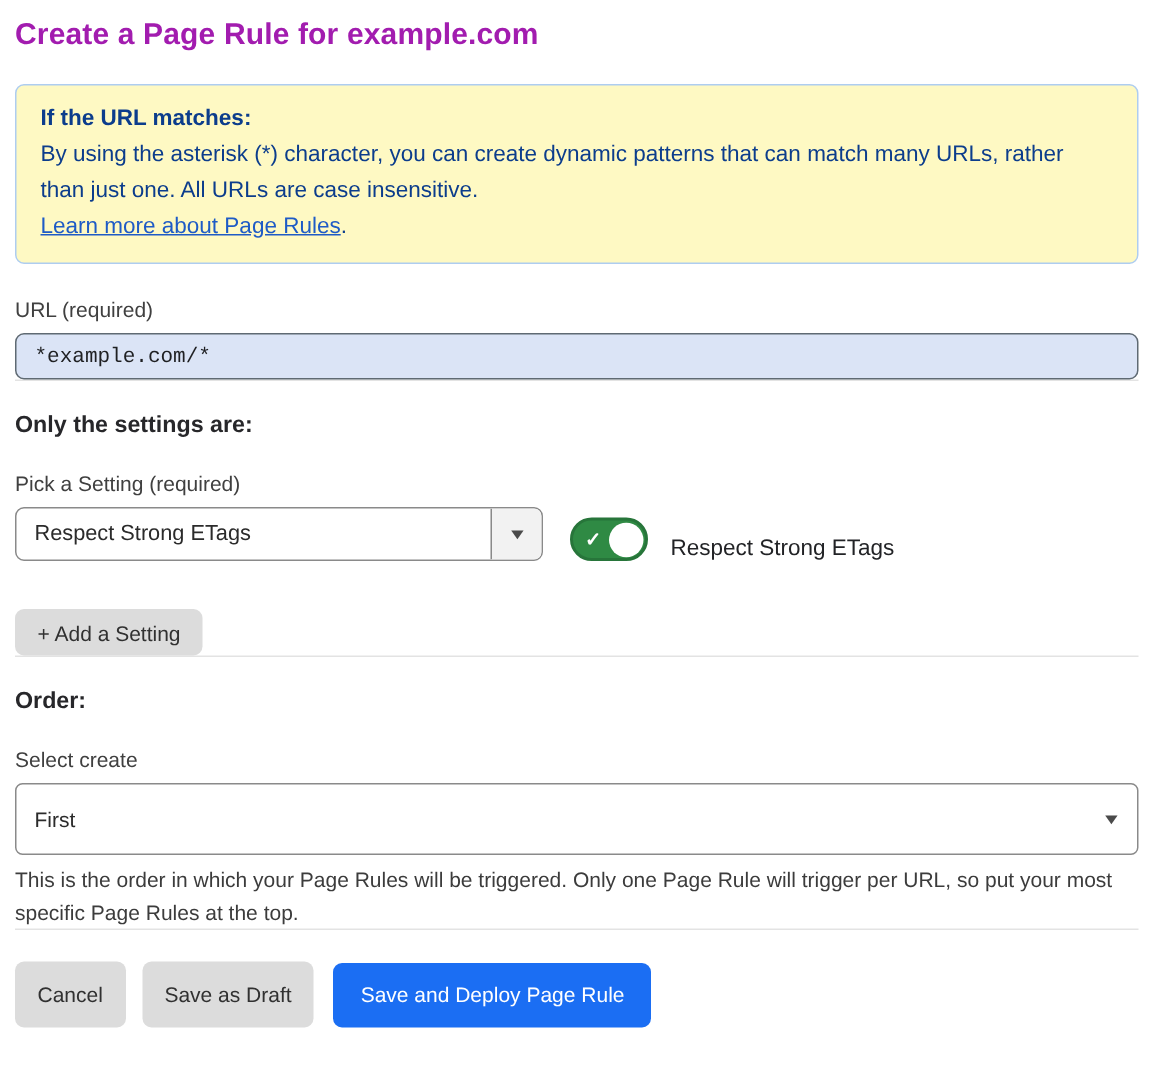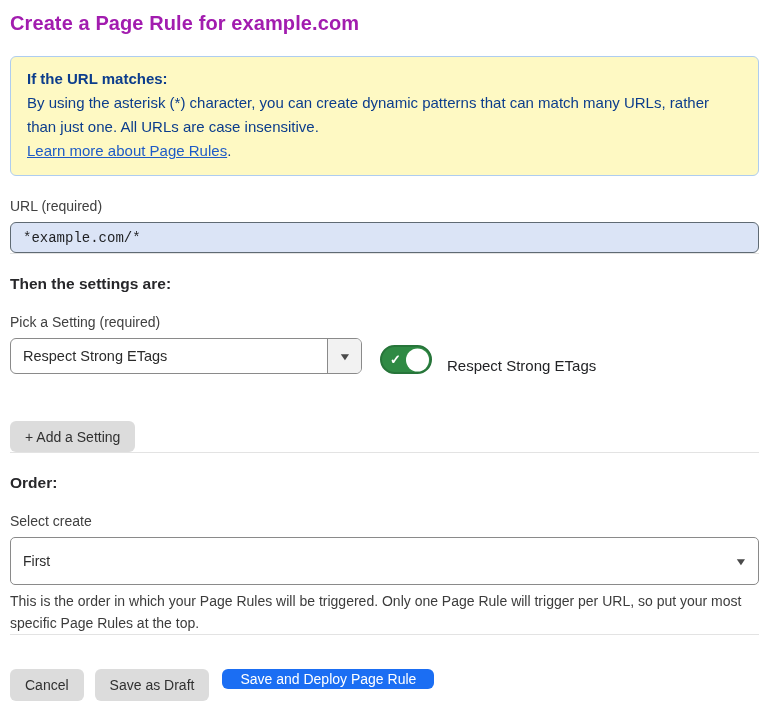--- a/index.html
+++ b/index.html
@@ -151,21 +151,21 @@
     background: #dcdcdc;
     border: none;
     border-radius: 6px;
     font-family: "Liberation Sans", sans-serif;
     font-size: 14px;
     color: #313131;
     padding: 0 15px;
     height: 31px;
     cursor: pointer;
   }
-  .add-setting-btn { margin-top: 47px; height: 31px; }
+  .add-setting-btn { margin-top: 32px; height: 31px; }
 
   
   .order-select { width: 100%; height: 48px; border-radius: 5px; }
   .order-select .select-value { font-size: 14px; }
   .order-arrow {
     display: flex;
     align-items: center;
     padding-right: 12px;
   }
   .help-text {
@@ -176,30 +176,30 @@
     max-width: 745px;
   }
 
   
   .footer {
     display: flex;
     align-items: center;
     gap: 11px;
     margin-top: 21px;
   }
-  .footer .gray-btn { height: 32px; margin-top: 13px; }
+  .footer .gray-btn { height: 44px; }
   .blue-btn {
     background: #1b6ef3;
     border: none;
     border-radius: 6px;
     font-family: "Liberation Sans", sans-serif;
     font-size: 14px;
     color: #ffffff;
     padding: 0 18px;
-    height: 20px;
+    height: 43px;
     margin-left: 2px;
     cursor: pointer;
   }
 </style>
 </head>
 <body>
 
 <div class="page">
 
   <h1 class="page-title">Create a Page Rule for example.com</h1>
@@ -208,21 +208,21 @@
     <div class="info-heading">If the URL matches:</div>
     <div class="info-body">By using the asterisk (*) character, you can create dynamic patterns that can match many URLs, rather than just one. All URLs are case insensitive.</div>
     <div class="info-link-line"><a class="info-link" href="#">Learn more about Page Rules</a><span class="info-period">.</span></div>
   </div>
 
   <label class="field-label">URL (required)</label>
   <input class="url-input" type="text" value="*example.com/*" style="">
 
   <hr class="divider divider-1">
 
-  <h2 class="section-heading">Then the settings are:</h2>
+  <h2 class="section-heading">Only the settings are:</h2>
 
   <label class="field-label">Pick a Setting (required)</label>
 
   <div class="setting-row">
     <div class="select setting-select">
       <span class="select-value">Respect Strong ETags</span>
       <span class="select-arrow-box">
         <span class="arrow-glyph">▼</span>
       </span>
     </div>

